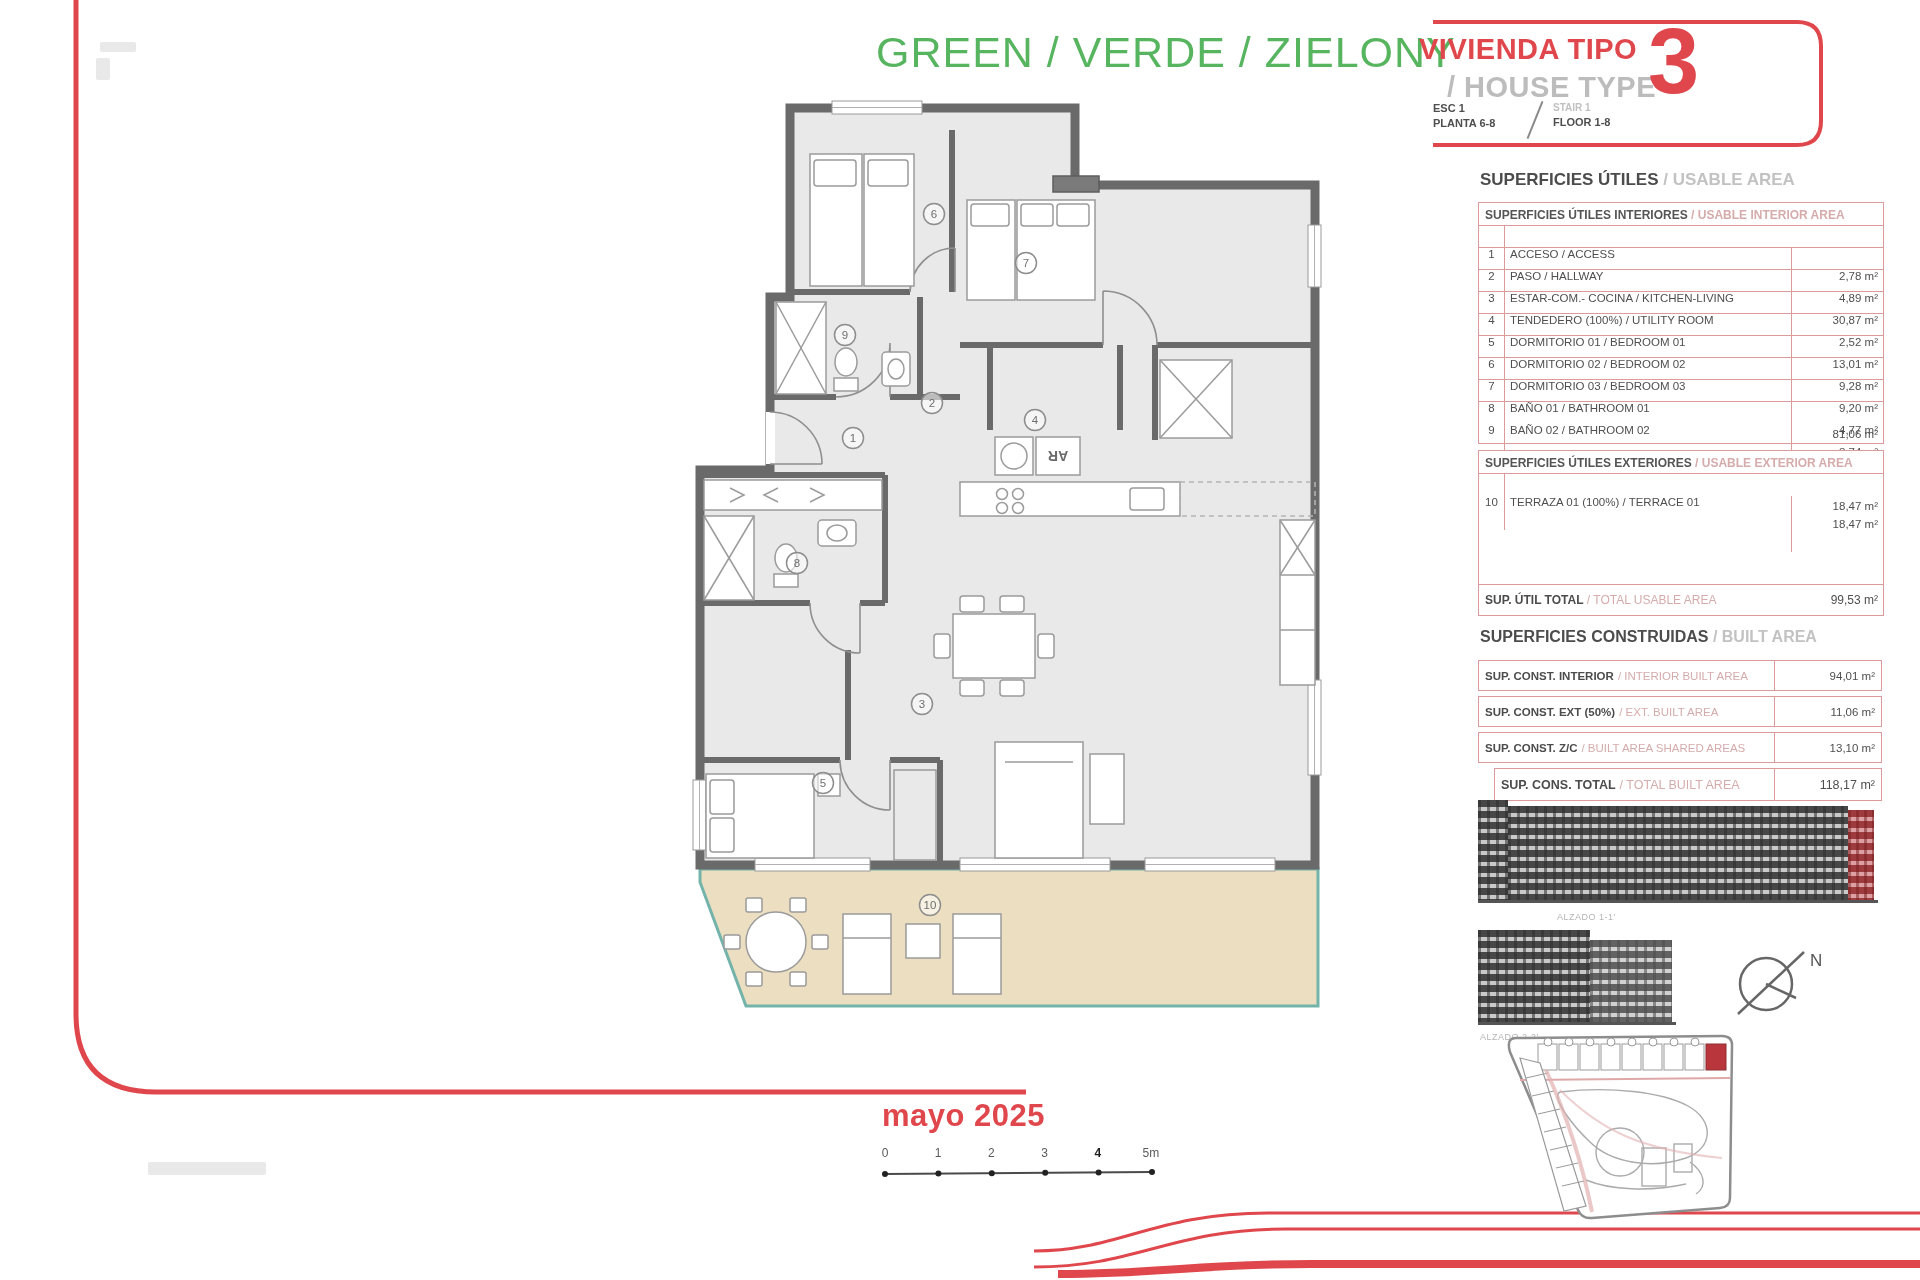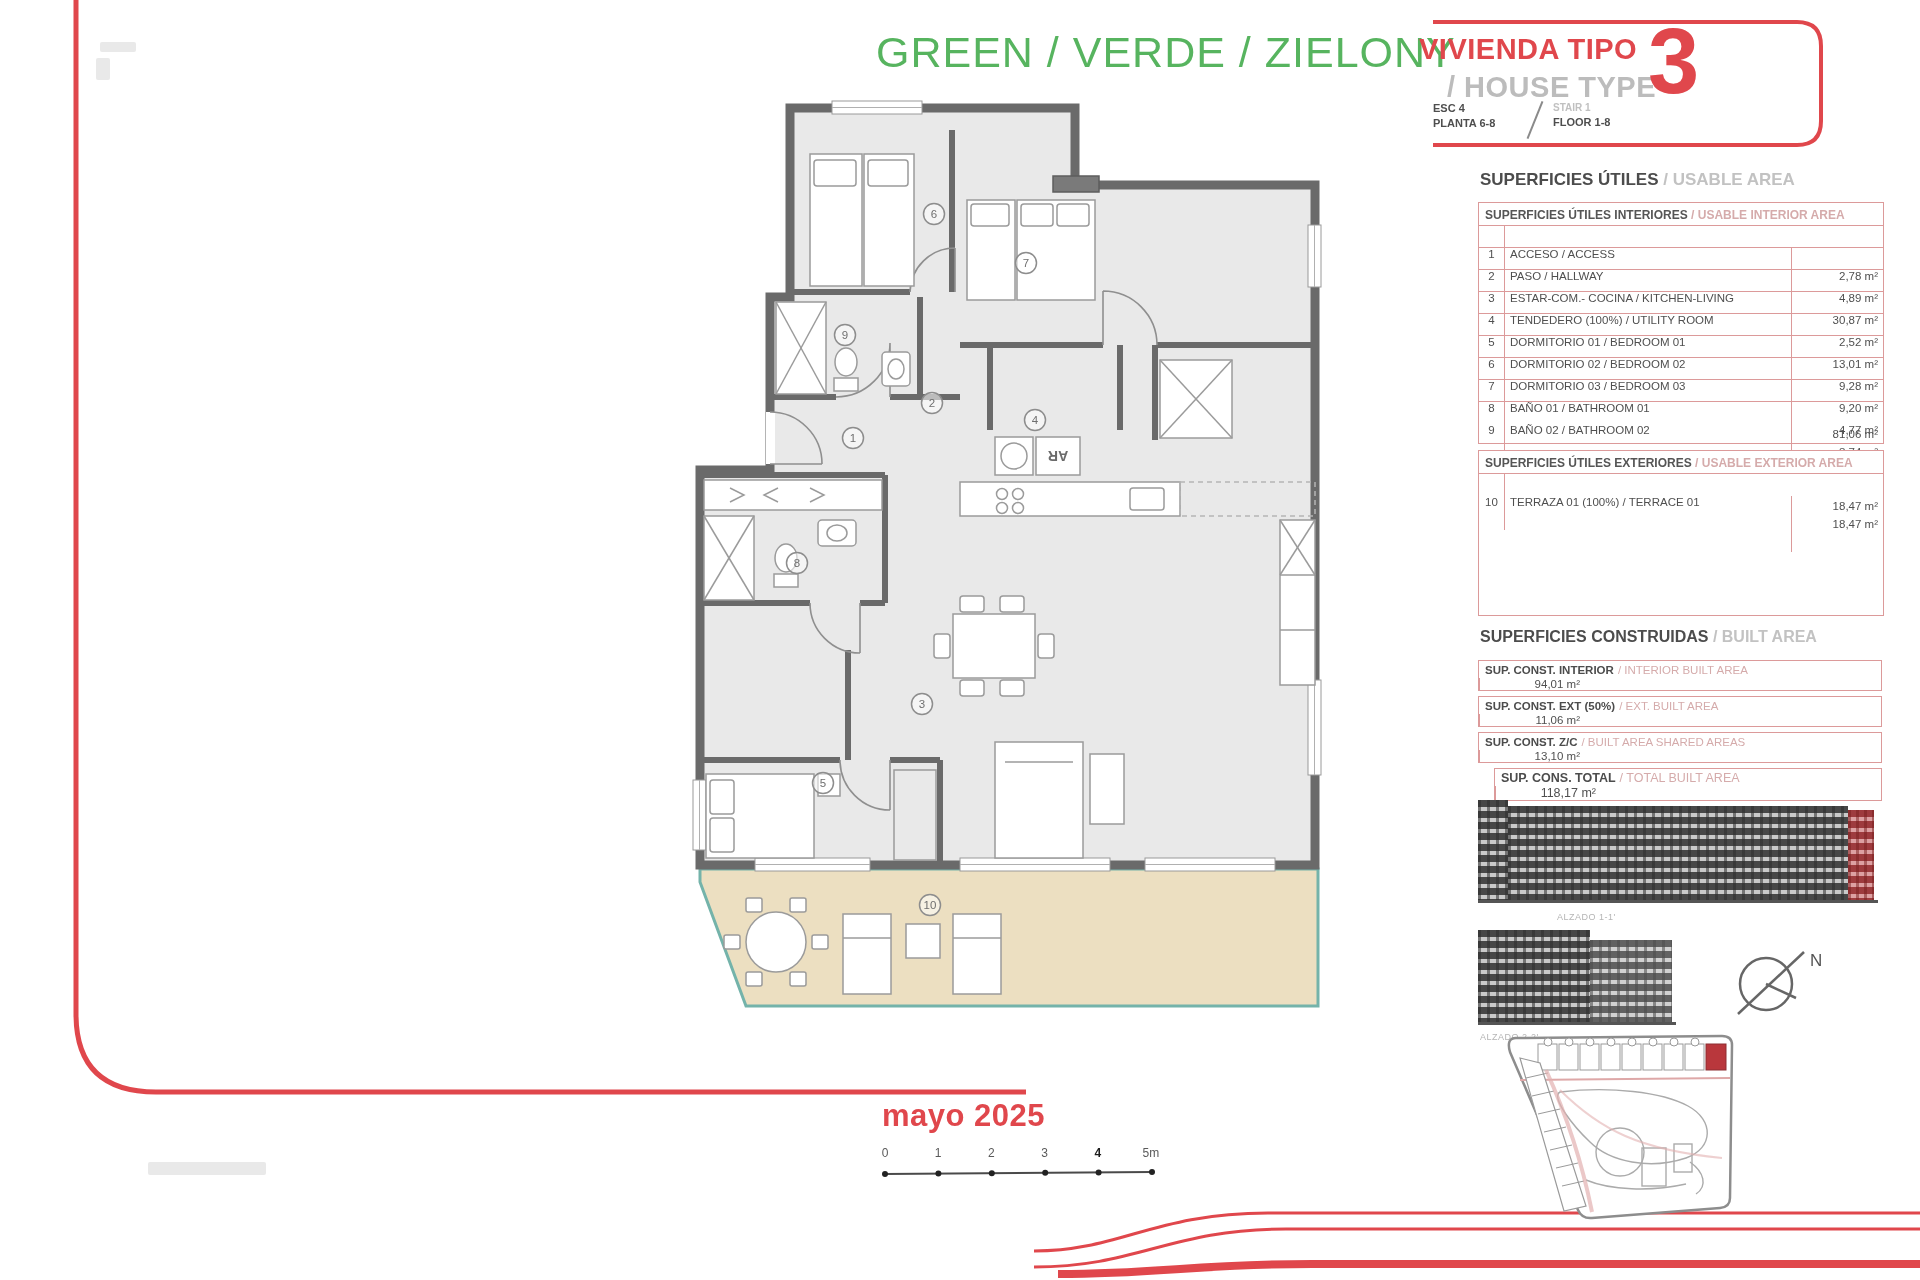--- a/index.html
+++ b/index.html
@@ -24,21 +24,21 @@
         font-size:11.5px;color:#4f4f4f;align-items:center;height:21px;white-space:nowrap;}
   .trow .num{text-align:center;border-right:1px solid #dc9a9a;height:100%;display:flex;align-items:center;justify-content:center;}
   .trow .lbl{padding-left:5px;overflow:hidden;}
   .trow .val{text-align:right;padding-right:5px;border-left:1px solid #dc9a9a;height:100%;display:flex;align-items:center;justify-content:flex-end;margin-top:44px;}
   .subtot{font-size:11.5px;color:#4f4f4f;text-align:right;padding:5px 5px 4px 0;}
   .totrow{border-top:1px solid #dc9a9a;display:flex;justify-content:space-between;align-items:center;
           font-size:12px;padding:0 5px 0 6px;height:30px;white-space:nowrap;}
   .totrow .es{font-weight:bold;color:#4c4c4c;}
   .totrow .lt{color:#d5abab;font-weight:normal;}
   .brow{border:1.5px solid #dc9a9a;display:flex;align-items:stretch;height:29px;margin-bottom:5px;
-        font-size:11.5px;white-space:nowrap;flex-direction:column;}
+        font-size:11.5px;white-space:nowrap;}
   .brow .lblz{flex:1;display:flex;align-items:center;padding-left:6px;}
   .brow .es{font-weight:bold;color:#4c4c4c;margin-right:4px;}
   .brow .lt{color:#d5abab;}
   .brow .valz{width:100px;border-left:1px solid #dc9a9a;display:flex;align-items:center;justify-content:flex-end;padding-right:6px;color:#4f4f4f;}
   
   .elev-tex{background:
       repeating-linear-gradient(90deg, rgba(45,45,45,.55) 0 3px, rgba(0,0,0,0) 3px 9px),
       repeating-linear-gradient(180deg,#474747 0 7px,#c9c9c9 7px 11px);}
   .elev-red{background:
       repeating-linear-gradient(90deg, rgba(120,30,30,.5) 0 3px, rgba(0,0,0,0) 3px 8px),
@@ -66,21 +66,21 @@
 
   <div class="abs smudge" style="left:100px;top:42px;width:36px;height:10px;"></div>
   <div class="abs smudge" style="left:96px;top:58px;width:14px;height:22px;"></div>
   <div class="abs smudge" style="left:148px;top:1162px;width:118px;height:13px;"></div>
 
   <div class="abs title-green" style="left:876px;top:28px;">GREEN / VERDE / ZIELONY</div>
   <div class="abs title-red" style="left:1419px;top:33px;">VIVIENDA TIPO</div>
   <div class="abs title-gray" style="left:1447px;top:71px;">/ HOUSE TYPE</div>
   <div class="abs type-num" style="left:1648px;top:22px;">3</div>
   <div class="abs esc-small" style="left:1433px;top:101px;">
-    <div>ESC 4</div>
+    <div>ESC 1</div>
     <div>PLANTA 6-8</div>
   </div>
   <div class="abs slash-div" style="left:1534px;top:100px;"></div>
   <div class="abs" style="left:1553px;top:101px;">
     <div class="esc-light">STAIR 1</div>
     <div class="esc-small">FLOOR 1-8</div>
   </div>
 
   <div class="abs sec-title" style="left:1480px;top:170px;">
     <span>SUPERFICIES ÚTILES</span>
@@ -145,20 +145,25 @@
       <span>SUPERFICIES ÚTILES EXTERIORES</span>
       <span class="lt">/ USABLE EXTERIOR AREA</span>
     </div>
     <div class="trow">
         <span class="num">10</span>
         <span class="lbl">TERRAZA 01 (100%) / TERRACE 01</span>
         <span class="val">18,47 m²</span>
       </div>
     <div class="subtot">18,47 m²</div>
     <div style="flex:1"></div>
+    <div class="totrow">
+      <span><span class="es">SUP. ÚTIL TOTAL</span>
+      <span class="lt">/ TOTAL USABLE AREA</span></span>
+      <span>99,53 m²</span>
+    </div>
   </div>
 
   <div class="abs sec-title" style="left:1480px;top:628px;font-size:16px;">
     <span>SUPERFICIES CONSTRUIDAS</span>
     <span class="lt">/ BUILT AREA</span>
   </div>
   <div class="abs" style="left:1478px;top:660px;width:404px;">
     <div class="brow">
         <span class="lblz">
           <span class="es">SUP. CONST. INTERIOR</span>

